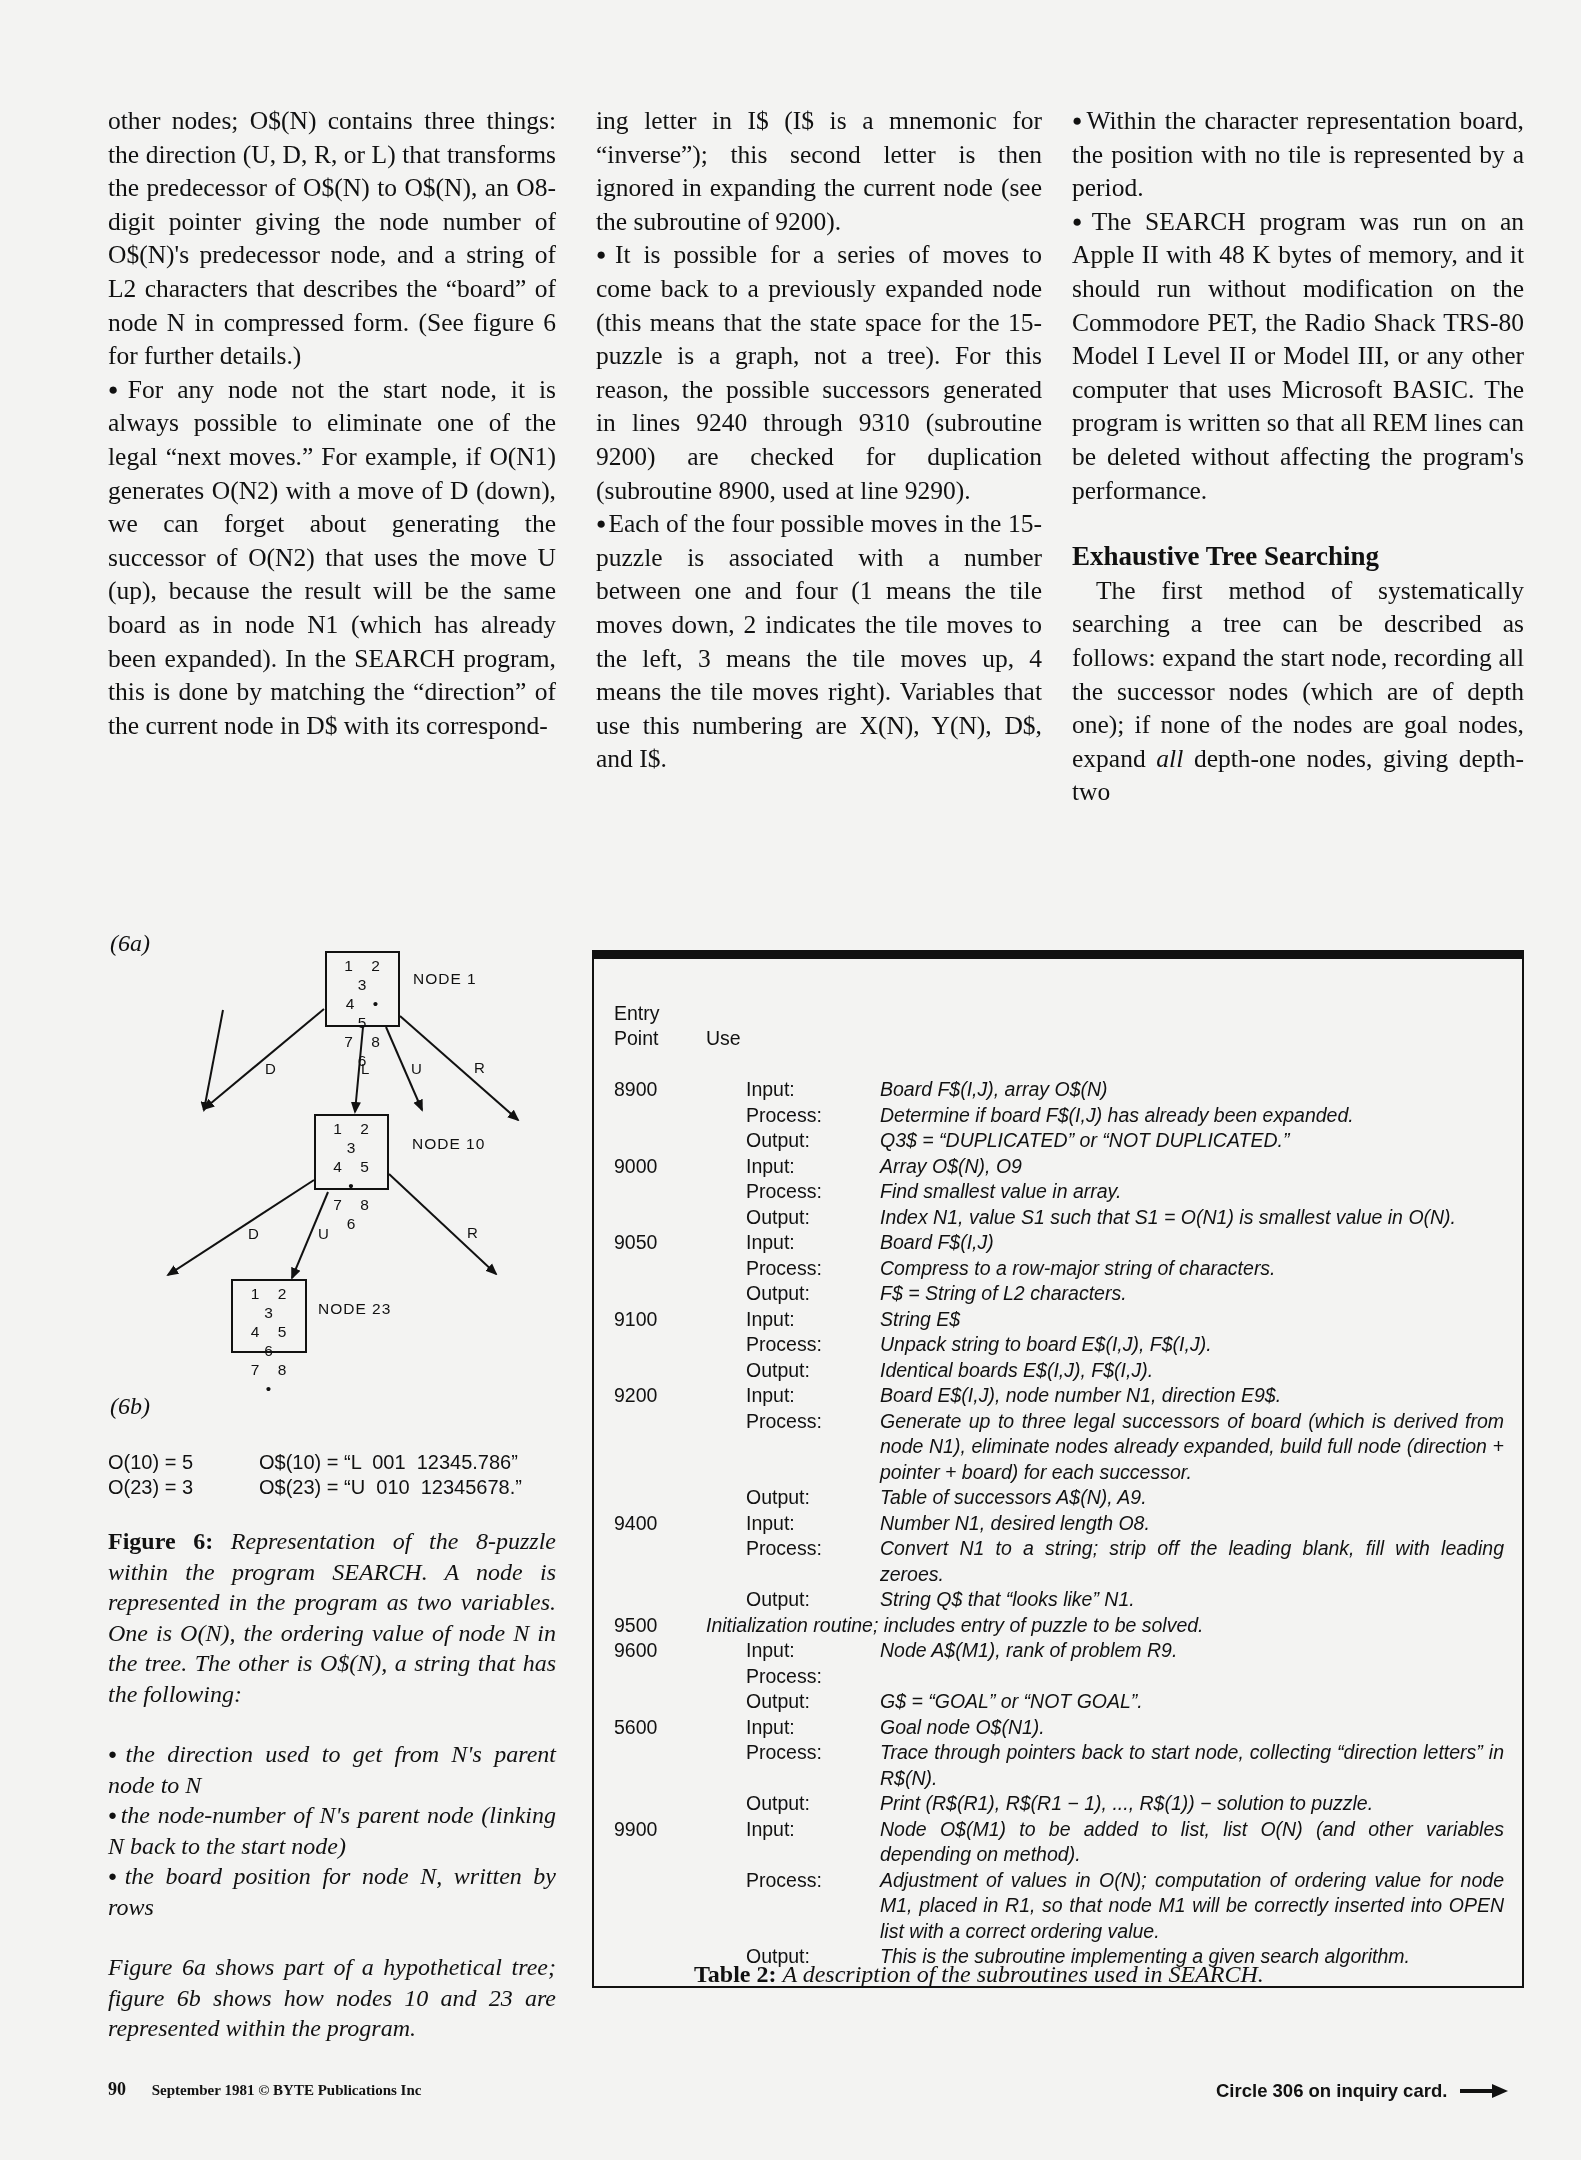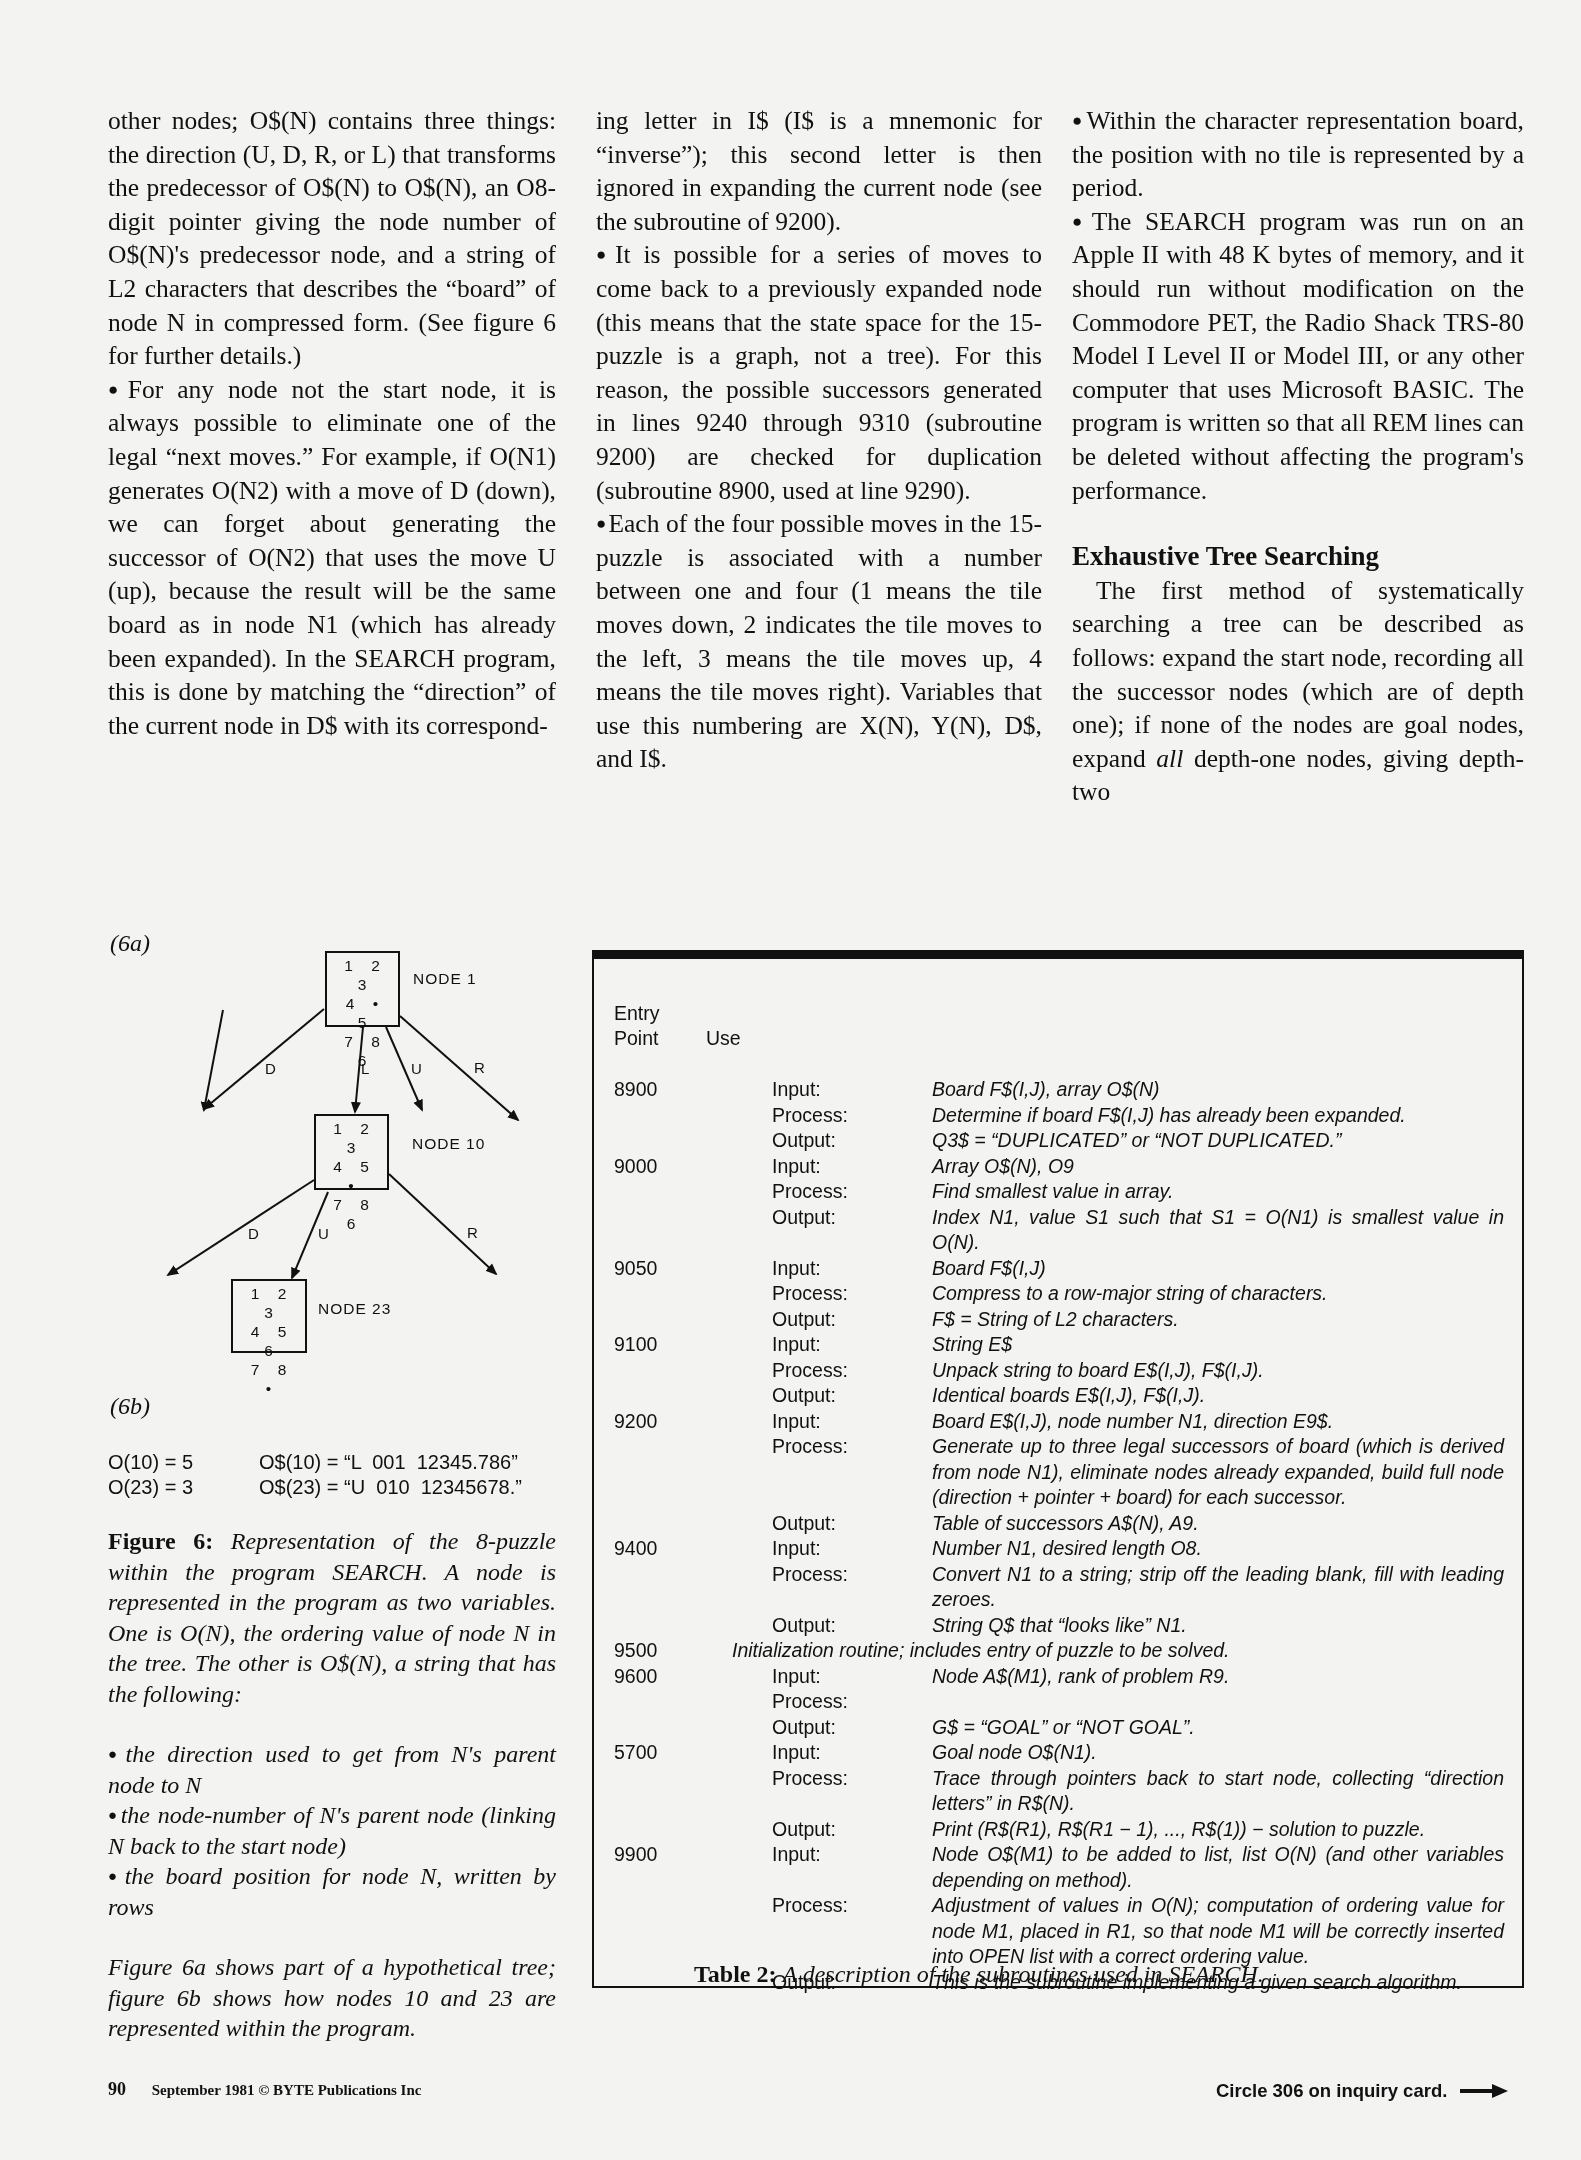--- a/index.html
+++ b/index.html
@@ -40,21 +40,21 @@
 
   
   #table-box {
     position: absolute; left: 592px; top: 950px; width: 932px; height: 1038px;
     border-left: 2px solid #111; border-right: 2px solid #111; border-bottom: 2px solid #111;
     border-top: 9px solid #111; box-sizing: border-box;
     font-family: "Liberation Sans", "DejaVu Sans", sans-serif; font-size: 19.5px;
   }
   .th { position: absolute; line-height: 25px; }
   #rows { position: absolute; left: 20px; top: 118px; width: 890px; }
-  .trow { display: flex; line-height: 25.5px; gap: 26px; }
+  .trow { display: flex; line-height: 25.5px; }
   .trow .ep { width: 92px; flex: none; }
   .trow .kind { width: 134px; flex: none; margin-left: 40px; }
   .trow .desc { flex: 1; text-align: justify; font-style: italic; }
   .trow.full .desc { text-align: left; }
   #table-caption { position: absolute; left: 100px; top: 1002px; font-family: "Liberation Serif", "DejaVu Serif", serif; font-size: 24px; }
   #table-caption .tag { font-weight: bold; }
   #table-caption .txt { font-style: italic; }
 
   
   #footer { position: absolute; left: 108px; top: 2079px; font-size: 15px; font-weight: bold; font-family: "Liberation Serif", "DejaVu Serif", serif; }
@@ -287,21 +287,21 @@
       <div class="trow">
         <div class="ep"></div>
         <div class="kind">Process:</div>
       </div>
       <div class="trow">
         <div class="ep"></div>
         <div class="kind">Output:</div>
         <div class="desc">G$ = “GOAL” or “NOT GOAL”.</div>
       </div>
       <div class="trow">
-        <div class="ep">5700</div>
+        <div class="ep">5600</div>
         <div class="kind">Input:</div>
         <div class="desc">Goal node O$(N1).</div>
       </div>
       <div class="trow">
         <div class="ep"></div>
         <div class="kind">Process:</div>
         <div class="desc">Trace through pointers back to start node, collecting “direction letters” in R$(N).</div>
       </div>
       <div class="trow">
         <div class="ep"></div>

